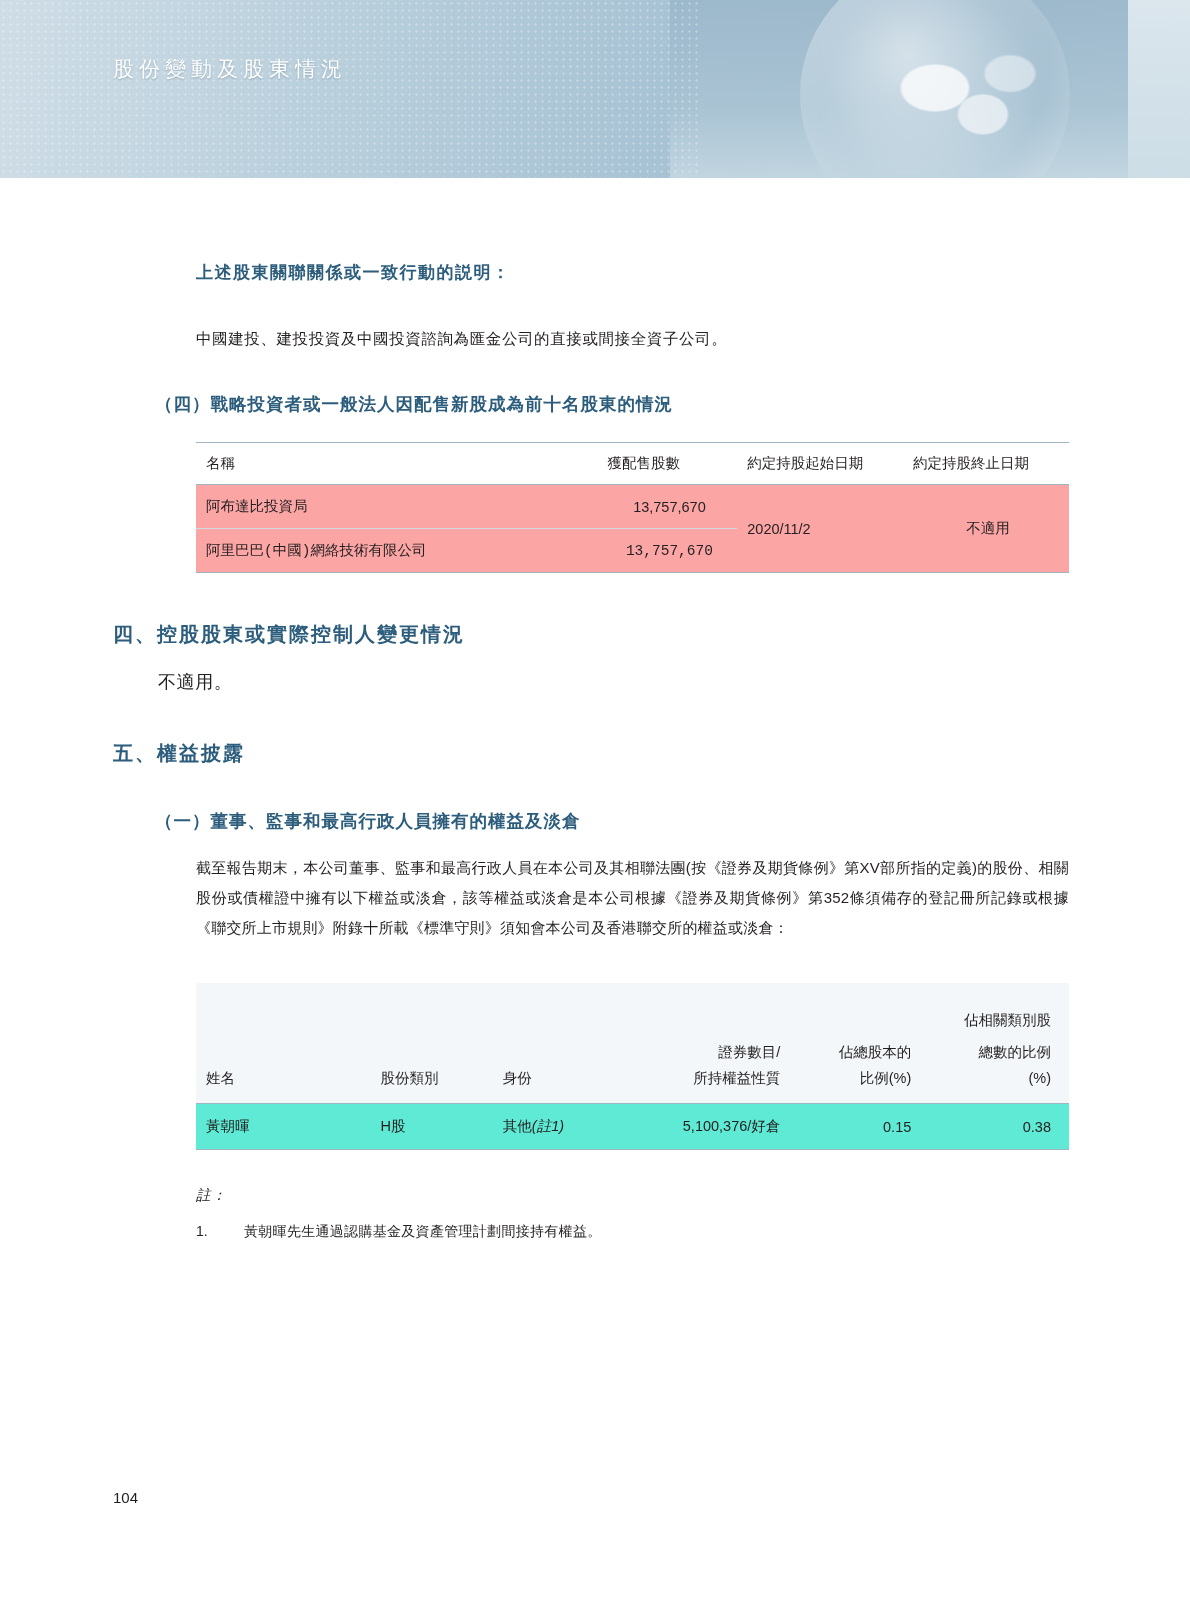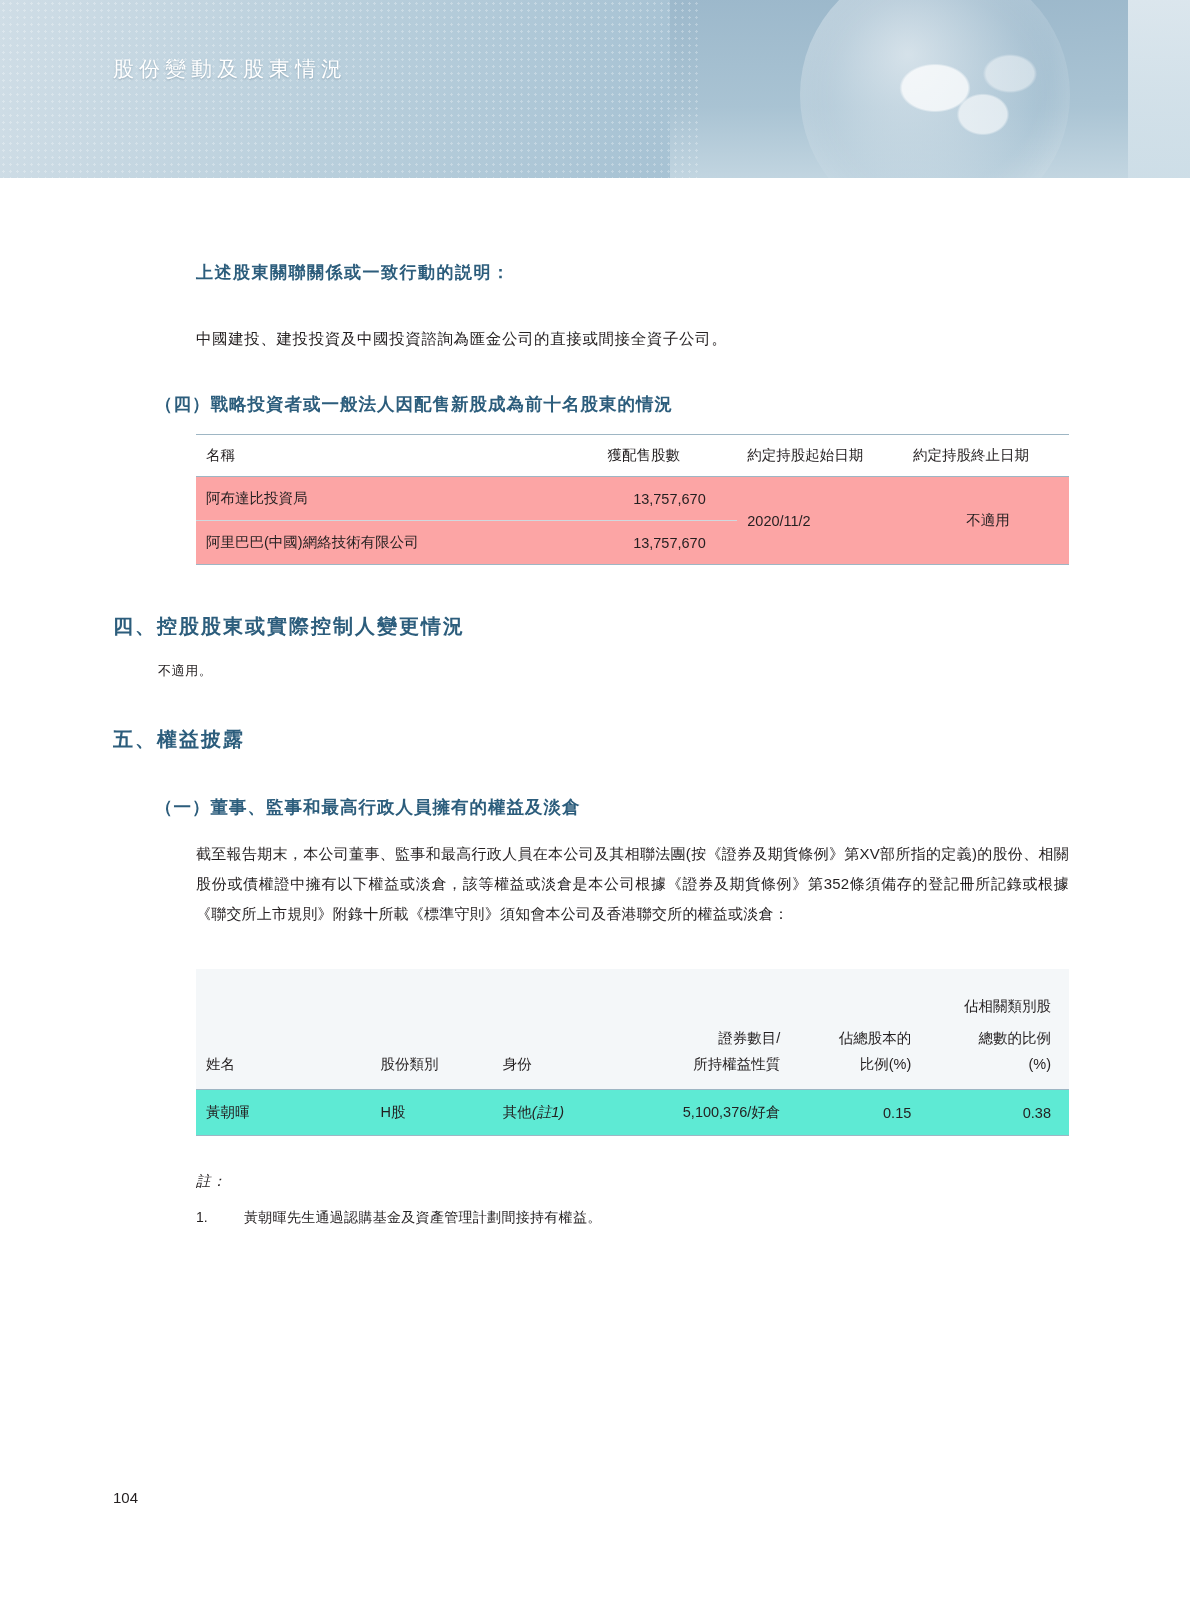--- a/index.html
+++ b/index.html
@@ -119,36 +119,36 @@
     margin: 48px 0 0 113px;
     font-size: 20px;
     color: #2c5d7c;
     font-weight: 700;
     letter-spacing: 2px;
   }
   .section-h1.tight { margin-top: 46px; }
 
   .body-indent {
     margin: 22px 0 0 158px;
-    font-size: 13px;
+    font-size: 18px;
     letter-spacing: 0.6px;
   }
 
   .para-block {
     margin: 20px 0 0 196px;
     width: 873px;
     font-size: 15px;
     line-height: 30px;
     letter-spacing: 0.2px;
     text-align: justify;
   }
 
   
   .table-wrap-1 {
-    margin: 18px 0 0 196px;
+    margin: 26px 0 0 196px;
     width: 873px;
   }
   table.doc-table {
     border-collapse: collapse;
     width: 100%;
     font-size: 14.5px;
     color: #231f20;
   }
   table.doc-table th {
     font-weight: 400;
@@ -156,21 +156,21 @@
     padding: 11px 6px 11px 10px;
     border-bottom: 1px solid #9eb6c4;
     border-top: 1px solid #9eb6c4;
     white-space: nowrap;
   }
   table.doc-table td {
     padding: 12px 6px 12px 10px;
     vertical-align: middle;
   }
   .t1-row1 td { border-bottom: 1px solid #cfd9df; }
-  .t1-row2 td { border-bottom: 1px solid #9eb6c4; }
+  .t1-row2 td { border-bottom: 1px solid #9eb6c4; font-family: Liberation Mono, monospace; }
   .num { text-align: center; padding-right: 26px; }
   .shade { background: #fca5a5; }
 
   
   .table-wrap-2 {
     margin: 40px 0 0 196px;
     width: 873px;
   }
   table.doc-table2 {
     border-collapse: collapse;

